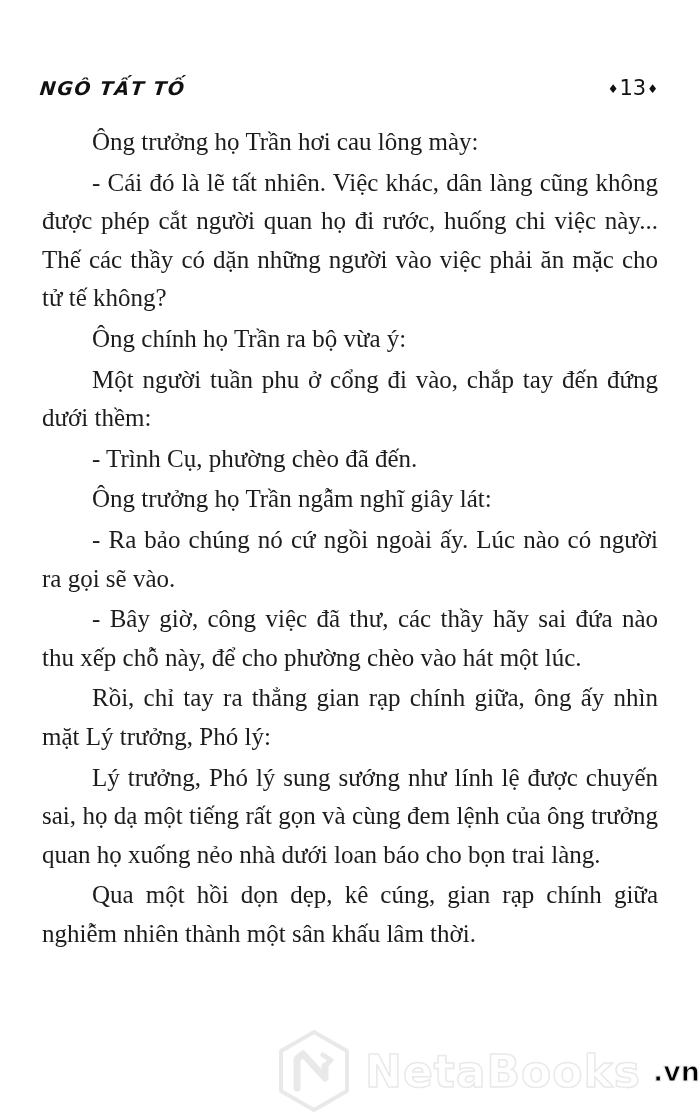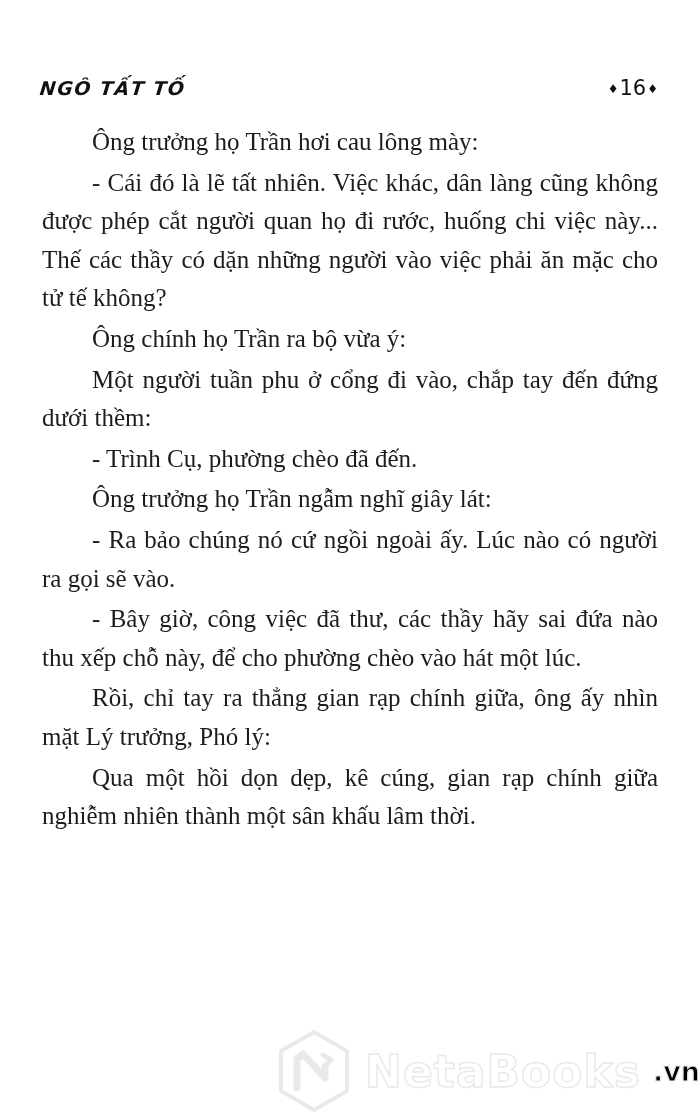--- a/index.html
+++ b/index.html
@@ -93,35 +93,36 @@
 </style>
 </head>
 <body>
 
 <div class="page">
 
   <div class="header">
     <span class="author">NGÔ TẤT TỐ</span>
     <span class="pagenum">
       <span class="diamond">♦</span>
-      <span>16</span>
+      <span>13</span>
       <span class="diamond">♦</span>
     </span>
   </div>
 
   <div class="body-text">
     <p>Ông trưởng họ Trần hơi cau lông mày:</p>
     <p>- Cái đó là lẽ tất nhiên. Việc khác, dân làng cũng không được phép cắt người quan họ đi rước, huống chi việc này... Thế các thầy có dặn những người vào việc phải ăn mặc cho tử tế không?</p>
     <p>Ông chính họ Trần ra bộ vừa ý:</p>
     <p>Một người tuần phu ở cổng đi vào, chắp tay đến đứng dưới thềm:</p>
     <p>- Trình Cụ, phường chèo đã đến.</p>
     <p>Ông trưởng họ Trần ngẫm nghĩ giây lát:</p>
     <p>- Ra bảo chúng nó cứ ngồi ngoài ấy. Lúc nào có người ra gọi sẽ vào.</p>
     <p>- Bây giờ, công việc đã thư, các thầy hãy sai đứa nào thu xếp chỗ này, để cho phường chèo vào hát một lúc.</p>
     <p>Rồi, chỉ tay ra thẳng gian rạp chính giữa, ông ấy nhìn mặt Lý trưởng, Phó lý:</p>
+    <p>Lý trưởng, Phó lý sung sướng như lính lệ được chuyến sai, họ dạ một tiếng rất gọn và cùng đem lệnh của ông trưởng quan họ xuống nẻo nhà dưới loan báo cho bọn trai làng.</p>
     <p>Qua một hồi dọn dẹp, kê cúng, gian rạp chính giữa nghiễm nhiên thành một sân khấu lâm thời.</p>
   </div>
 
   <div class="watermark">
     <svg class="wm-logo" width="82" height="86" viewBox="0 0 82 86" fill="none" xmlns="http://www.w3.org/2000/svg">
 
       <path d="M41 4 L74 23 L74 63 L41 82 L8 63 L8 23 Z" stroke="#e9e9e9" stroke-width="4" stroke-linejoin="round" fill="none"></path>
 
       <path d="M24 60 L24 31 L30 26 L52 50 L52 38" stroke="#e9e9e9" stroke-width="7" stroke-linejoin="round" stroke-linecap="round" fill="none"></path>
       <path d="M50 27 L58 32 L52 38" stroke="#e9e9e9" stroke-width="5" stroke-linejoin="round" stroke-linecap="round" fill="none"></path>

